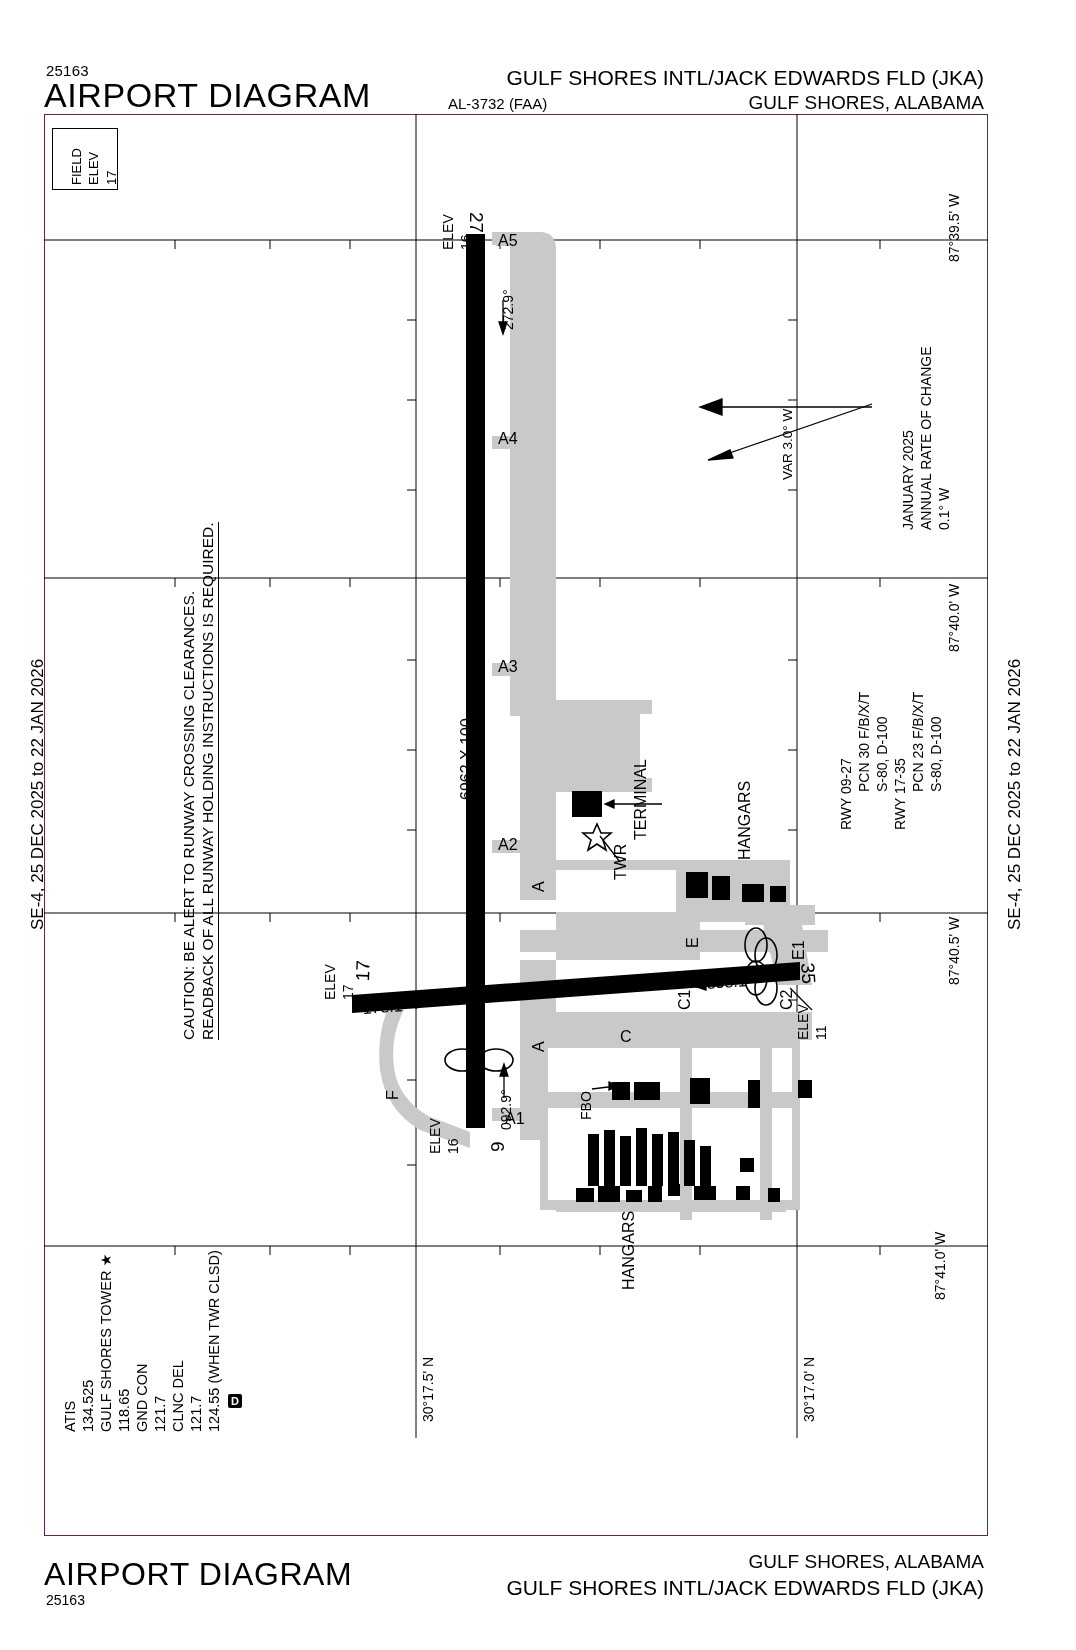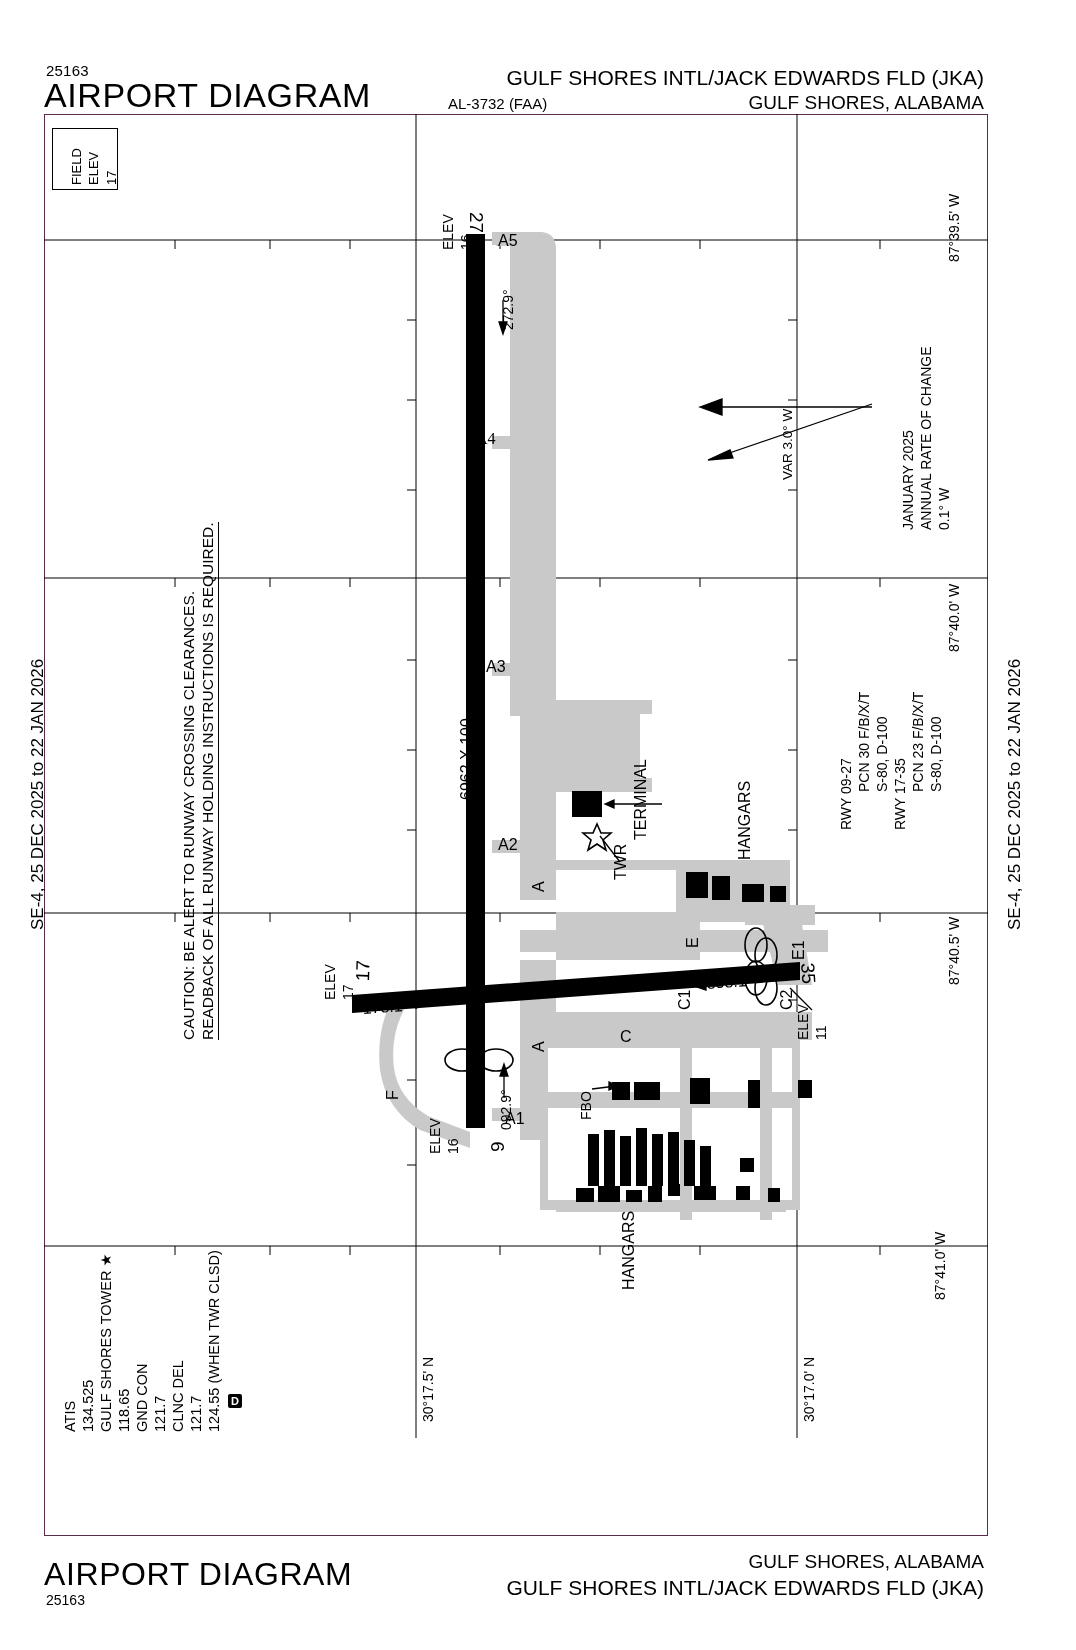--- a/index.html
+++ b/index.html
@@ -315,22 +315,22 @@
   <div class="abs lbl" style="left:362px; top:1000px; transform:rotate(-4deg); transform-origin:0 0;">178.1°</div>
 
   <div class="abs lbl" style="left:706px; top:975px; transform:rotate(-4deg); transform-origin:0 0;">358.1°</div>
   <div class="abs lbl-lg" style="left:818px; top:962px; transform:rotate(86deg); transform-origin:0 0;">35</div>
   <div class="abs rot90 lbl-sm" style="left:795px; top:1040px;">ELEV</div>
   <div class="abs rot90 lbl-sm" style="left:813px; top:1040px;">11</div>
 
   <div class="abs lbl" style="left:556px; top:978px; transform:rotate(-4deg); transform-origin:0 0;">3596 X 75</div>
 
   <div class="abs lbl" style="left:498px; top:232px;">A5</div>
-  <div class="abs lbl" style="left:476px; top:430px;font-family:Liberation Serif, serif;">A4</div>
-  <div class="abs lbl" style="left:486px; top:658px;">A3</div>
+  <div class="abs lbl" style="left:498px; top:430px;">A4</div>
+  <div class="abs lbl" style="left:498px; top:658px;">A3</div>
   <div class="abs lbl" style="left:498px; top:836px;">A2</div>
   <div class="abs lbl" style="left:505px; top:1110px;">A1</div>
   <div class="abs rot90 lbl" style="left:530px; top:892px;">A</div>
   <div class="abs rot90 lbl" style="left:530px; top:1052px;">A</div>
   <div class="abs rot90 lbl" style="left:684px; top:948px;">E</div>
   <div class="abs rot90 lbl" style="left:790px; top:960px;">E1</div>
   <div class="abs rot90 lbl" style="left:676px; top:1010px;">C1</div>
   <div class="abs rot90 lbl" style="left:778px; top:1010px;">C2</div>
   <div class="abs lbl" style="left:620px; top:1028px;">C</div>
   <div class="abs rot90 lbl" style="left:384px; top:1100px;">F</div>

